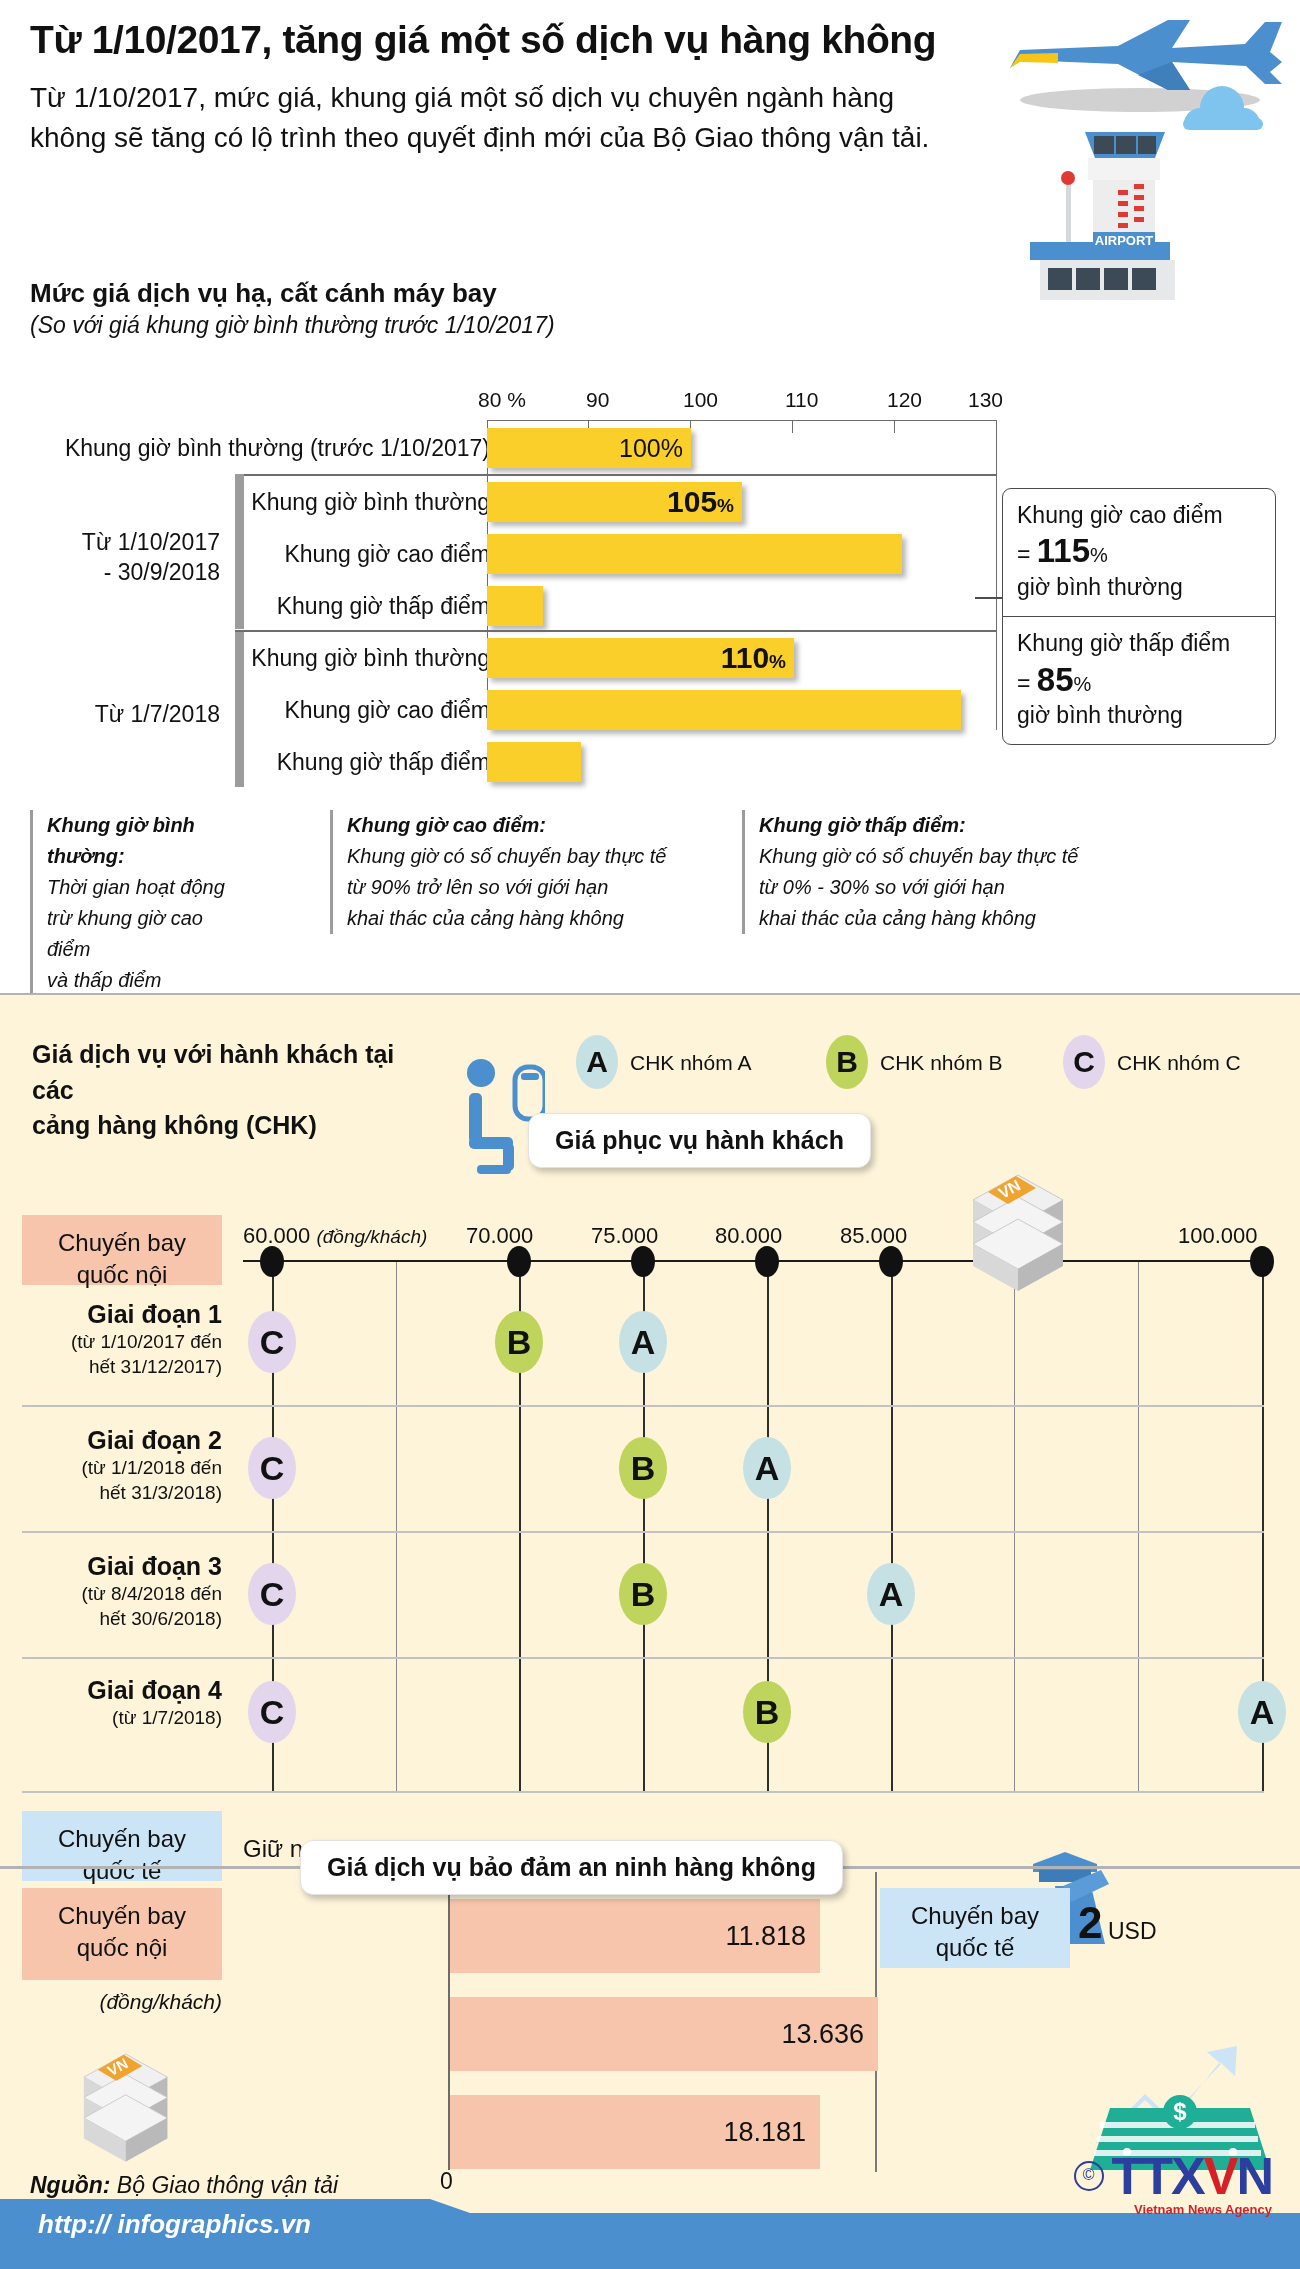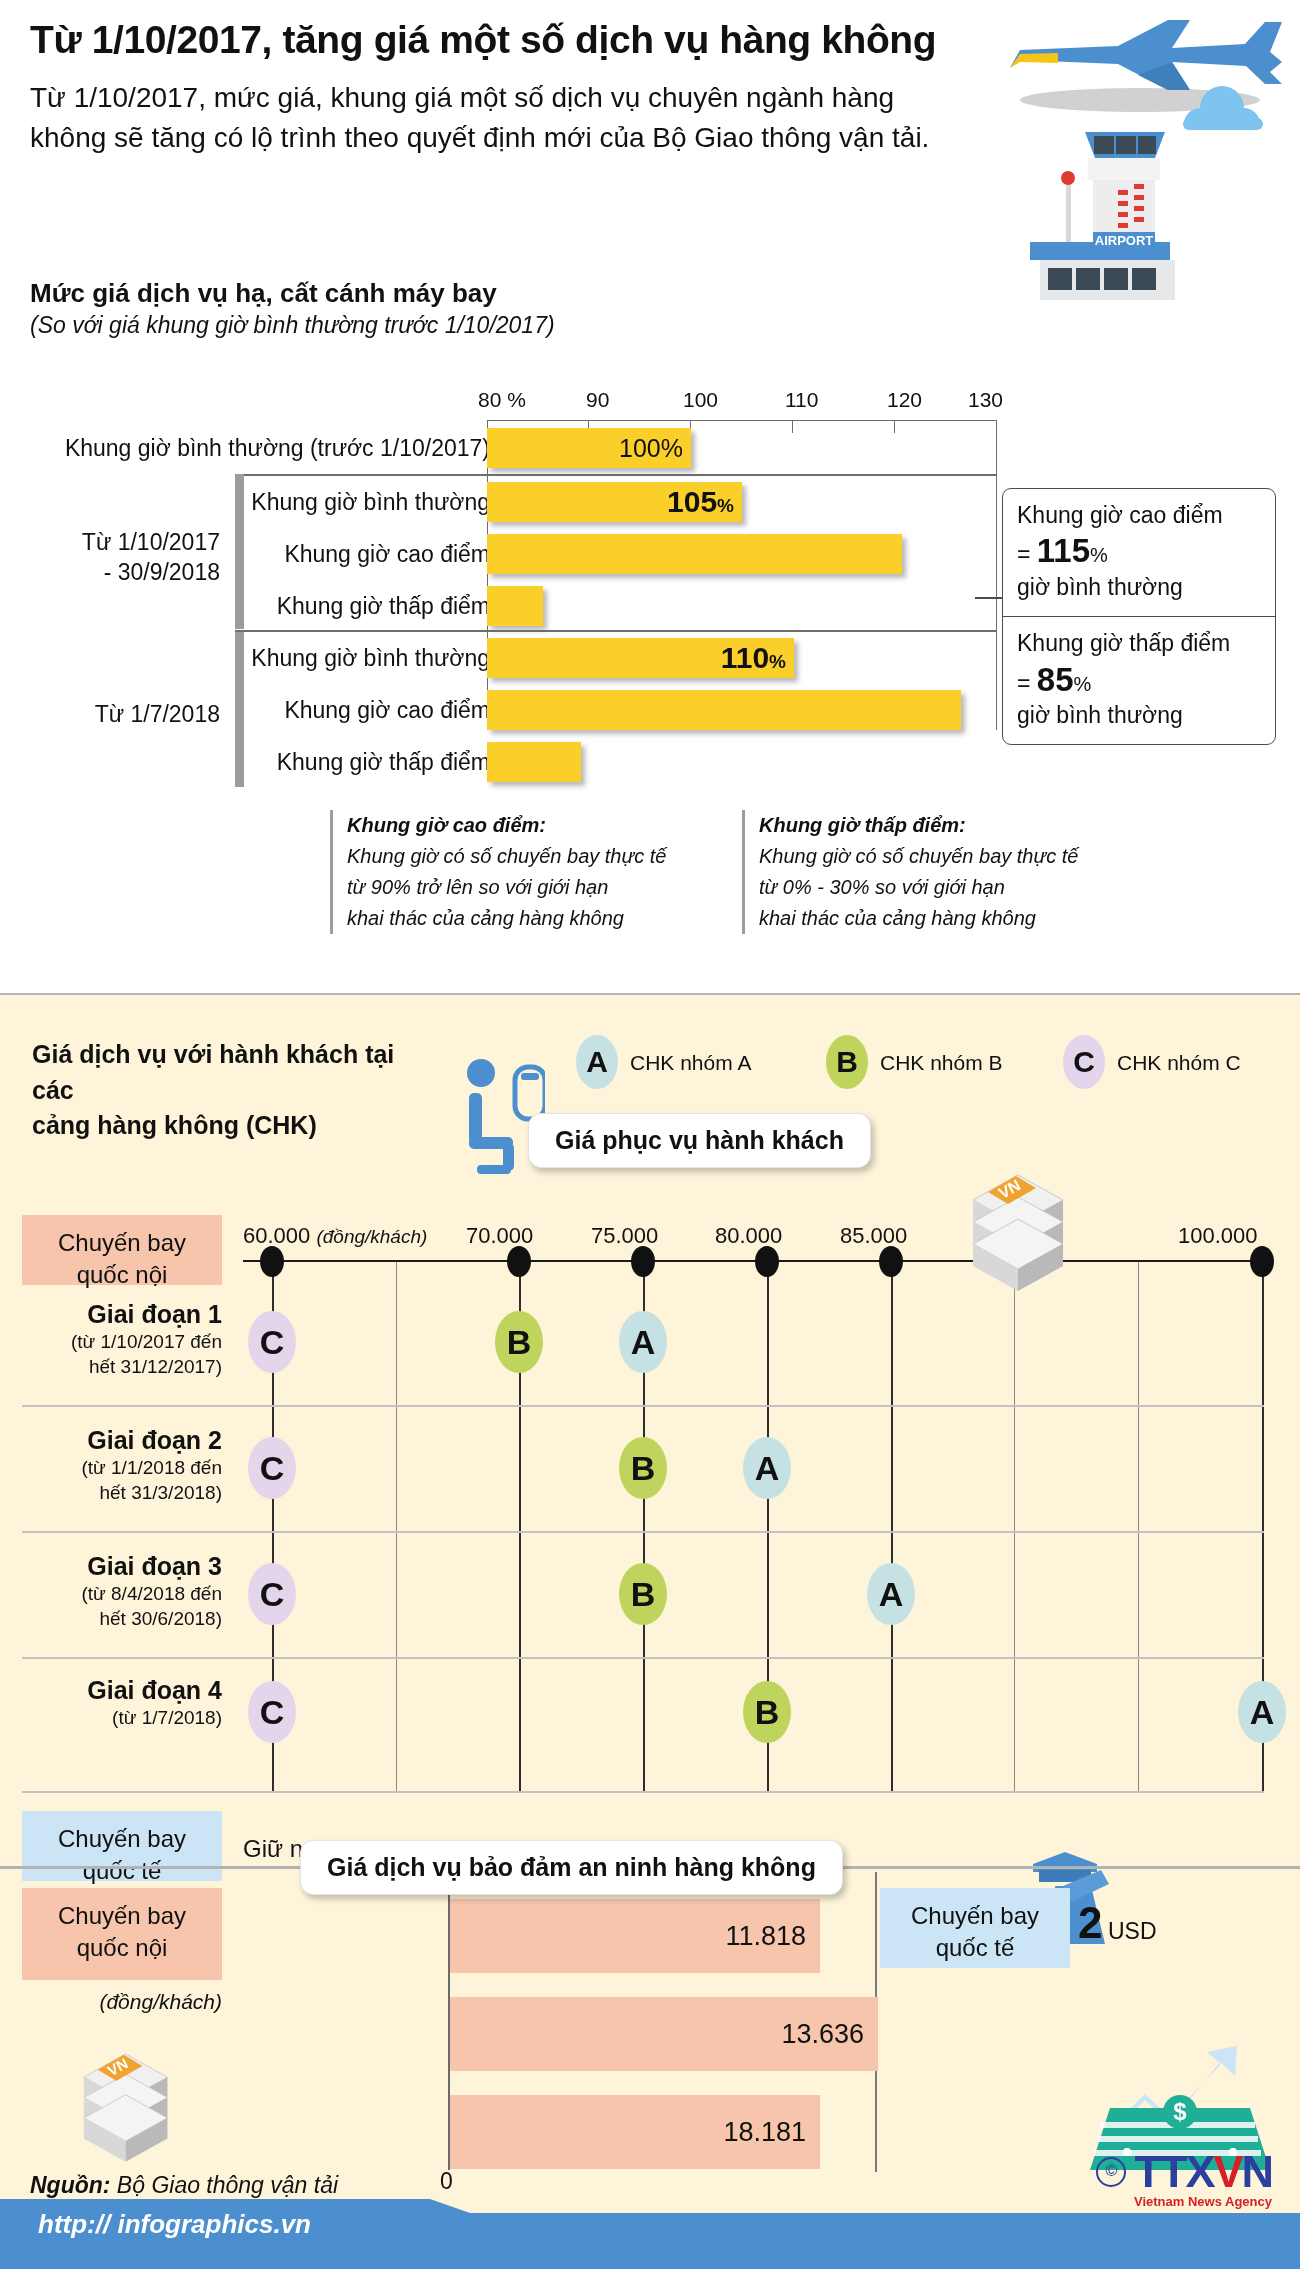--- a/index.html
+++ b/index.html
@@ -124,21 +124,21 @@
   #source span{font-style:italic;font-weight:normal;}
 
   #url-ribbon{position:absolute;left:0;top:2213px;width:1300px;height:56px;background:#4C8FCF;}
   #url-ribbon:after{content:"";position:absolute;left:0;top:-14px;width:470px;height:14px;background:#4C8FCF;
      clip-path:polygon(0 0,430px 0,470px 14px,0 14px);}
   #url-text{position:absolute;left:38px;top:2209px;font-size:26px;font-style:italic;color:#fff;font-weight:bold;z-index:5;}
 
   #ttxvn{position:absolute;right:28px;top:2146px;text-align:right;}
   .ttxvn-c{display:inline-block;vertical-align:middle;width:26px;height:26px;border:2px solid #2C3E9E;
            border-radius:50%;font-size:16px;line-height:24px;text-align:center;color:#2C3E9E;margin-right:8px;}
-  .ttxvn-word{display:inline-block;vertical-align:middle;font-size:45px;font-weight:bold;color:#2C3E9E;letter-spacing:-2px;position:relative;}
+  .ttxvn-word{display:inline-block;vertical-align:middle;font-size:52px;font-weight:bold;color:#2C3E9E;letter-spacing:-2px;position:relative;}
   .ttxvn-word .red{color:#D62027;}
   .ttxvn-tag{font-size:13px;color:#D62027;font-weight:bold;text-align:right;margin-top:-4px;}
 </style>
 </head>
 <body>
 
 <div id="top-section">
 
   <div id="page-title">Từ 1/10/2017, tăng giá một số dịch vụ hàng không</div>
   <div id="intro-text">Từ 1/10/2017, mức giá, khung giá một số dịch vụ chuyên ngành hàng không sẽ tăng có lộ trình theo quyết định mới của Bộ Giao thông vận tải.</div>
@@ -273,20 +273,26 @@
       <div>Khung giờ thấp điểm</div>
       <div>
         <span class="callout-eq">=</span>
         <span class="callout-big">85</span><span class="callout-pct">%</span>
       </div>
       <div>giờ bình thường</div>
     </div>
   </div>
 
   <div id="defs">
+    <div class="def" style="left:30px;width:185px;">
+      <b>Khung giờ bình thường:</b>
+      <span style="white-space:pre-line">Thời gian hoạt động
+trừ khung giờ cao điểm
+và thấp điểm</span>
+    </div>
     <div class="def" style="left:330px;width:360px;">
       <b>Khung giờ cao điểm:</b>
       <span style="white-space:pre-line">Khung giờ có số chuyến bay thực tế
 từ 90% trở lên so với giới hạn
 khai thác của cảng hàng không</span>
     </div>
     <div class="def" style="left:742px;width:380px;">
       <b>Khung giờ thấp điểm:</b>
       <span style="white-space:pre-line">Khung giờ có số chuyến bay thực tế
 từ 0% - 30% so với giới hạn

